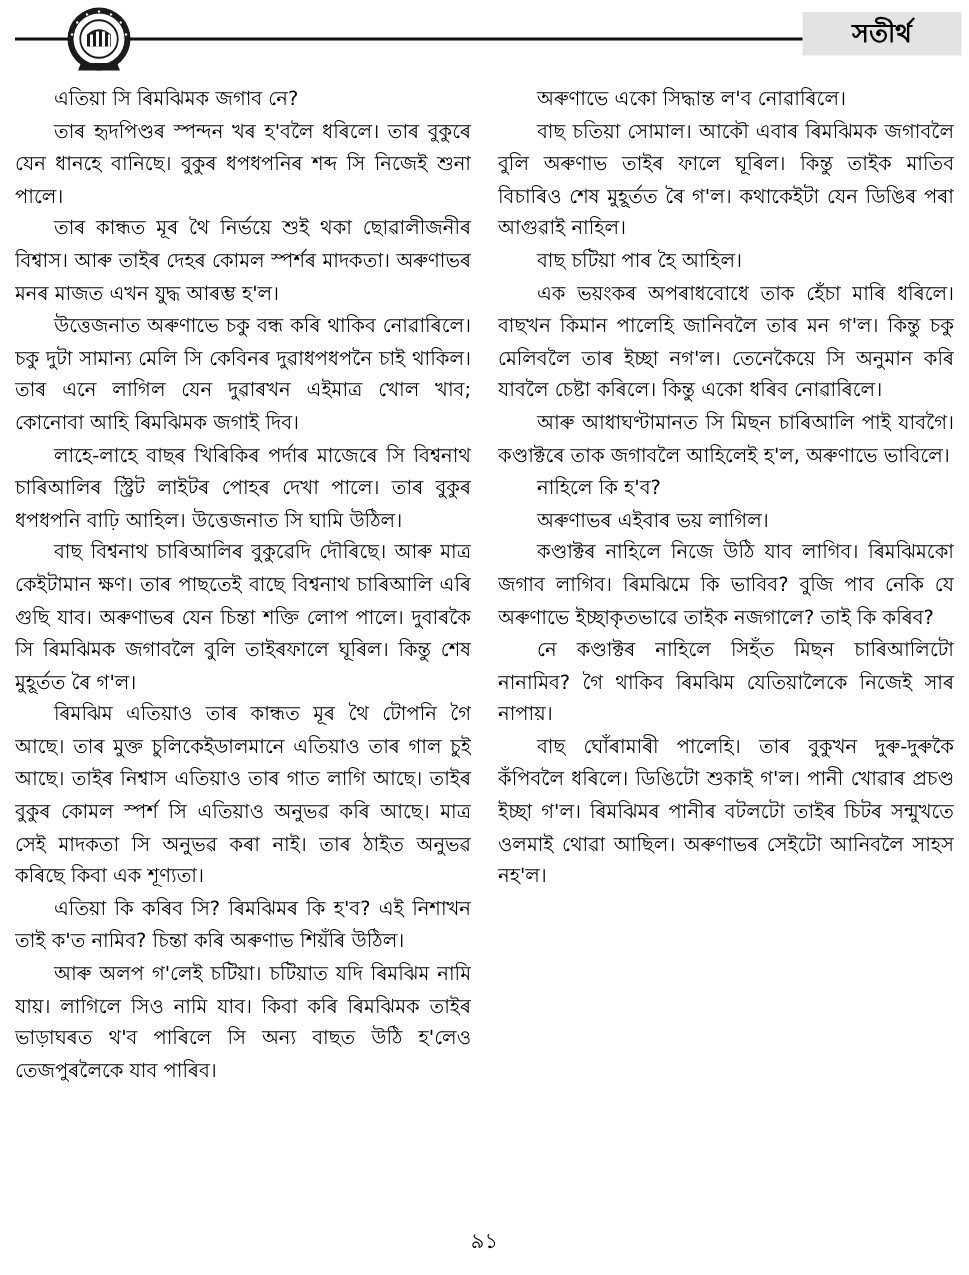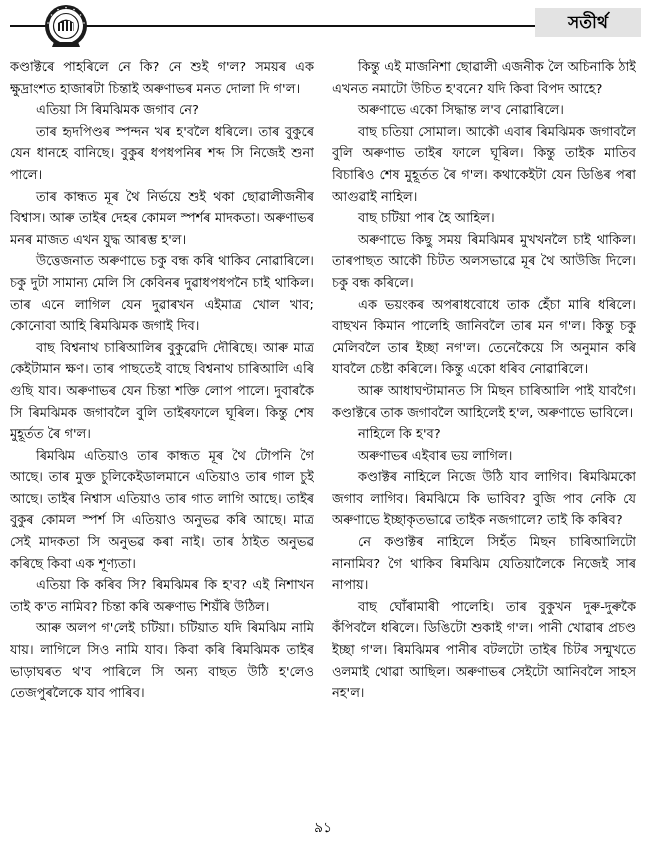--- a/index.html
+++ b/index.html
@@ -80,36 +80,34 @@
         <path d="M10 38 L34 38 L36 43 L8 43 Z" fill="#1b1b1b"></path>
       </svg>
     </div>
     <div class="title-box">
       <span>সতীৰ্থ</span>
     </div>
   </div>
 
   <div class="columns">
     <div class="col">
-        <p class="">কণ্ডাক্টৰে পাহৰিলে নে কি? নে শুই গ'ল? সময়ৰ এক ক্ষুদ্ৰাংশত হাজাৰটা চিন্তাই অৰুণাভৰ মনত দোলা দি গ'ল।</p>
         <p class="indent">এতিয়া সি ৰিমঝিমক জগাব নে?</p>
         <p class="indent">তাৰ হৃদপিণ্ডৰ স্পন্দন খৰ হ'বলৈ ধৰিলে। তাৰ বুকুৰে যেন ধানহে বানিছে। বুকুৰ ধপধপনিৰ শব্দ সি নিজেই শুনা পালে।</p>
         <p class="indent">তাৰ কান্ধত মূৰ থৈ নিৰ্ভয়ে শুই থকা ছোৱালীজনীৰ বিশ্বাস। আৰু তাইৰ দেহৰ কোমল স্পৰ্শৰ মাদকতা। অৰুণাভৰ মনৰ মাজত এখন যুদ্ধ আৰম্ভ হ'ল।</p>
         <p class="indent">উত্তেজনাত অৰুণাভে চকু বন্ধ কৰি থাকিব নোৱাৰিলে। চকু দুটা সামান্য মেলি সি কেবিনৰ দুৱাধপধপনৈ চাই থাকিল। তাৰ এনে লাগিল যেন দুৱাৰখন এইমাত্ৰ খোল খাব; কোনোবা আহি ৰিমঝিমক জগাই দিব।</p>
+        <p class="indent">লাহে-লাহে বাছৰ খিৰিকিৰ পৰ্দাৰ মাজেৰে সি বিশ্বনাথ চাৰিআলিৰ স্ট্ৰিট লাইটৰ পোহৰ দেখা পালে। তাৰ বুকুৰ ধপধপনি বাঢ়ি আহিল। উত্তেজনাত সি ঘামি উঠিল।</p>
         <p class="indent">বাছ বিশ্বনাথ চাৰিআলিৰ বুকুৱেদি দৌৰিছে। আৰু মাত্ৰ কেইটামান ক্ষণ। তাৰ পাছতেই বাছে বিশ্বনাথ চাৰিআলি এৰি গুছি যাব। অৰুণাভৰ যেন চিন্তা শক্তি লোপ পালে। দুবাৰকৈ সি ৰিমঝিমক জগাবলৈ বুলি তাইৰফালে ঘূৰিল। কিন্তু শেষ মুহূৰ্তত ৰৈ গ'ল।</p>
         <p class="indent">ৰিমঝিম এতিয়াও তাৰ কান্ধত মূৰ থৈ টোপনি গৈ আছে। তাৰ মুক্ত চুলিকেইডালমানে এতিয়াও তাৰ গাল চুই আছে। তাইৰ নিশ্বাস এতিয়াও তাৰ গাত লাগি আছে। তাইৰ বুকুৰ কোমল স্পৰ্শ সি এতিয়াও অনুভৱ কৰি আছে। মাত্ৰ সেই মাদকতা সি অনুভৱ কৰা নাই। তাৰ ঠাইত অনুভৱ কৰিছে কিবা এক শূণ্যতা।</p>
         <p class="indent">এতিয়া কি কৰিব সি? ৰিমঝিমৰ কি হ'ব? এই নিশাখন তাই ক'ত নামিব? চিন্তা কৰি অৰুণাভ শিয়ঁৰি উঠিল।</p>
         <p class="indent">আৰু অলপ গ'লেই চটিয়া। চটিয়াত যদি ৰিমঝিম নামি যায়। লাগিলে সিও নামি যাব। কিবা কৰি ৰিমঝিমক তাইৰ ভাড়াঘৰত থ'ব পাৰিলে সি অন্য বাছত উঠি হ'লেও তেজপুৰলৈকে যাব পাৰিব।</p>
       </div>
     <div class="col">
-        <p class="indent">কিন্তু এই মাজনিশা ছোৱালী এজনীক লৈ অচিনাকি ঠাই এখনত নমাটো উচিত হ'বনে? যদি কিবা বিপদ আহে?</p>
         <p class="indent">অৰুণাভে একো সিদ্ধান্ত ল'ব নোৱাৰিলে।</p>
         <p class="indent">বাছ চতিয়া সোমাল। আকৌ এবাৰ ৰিমঝিমক জগাবলৈ বুলি অৰুণাভ তাইৰ ফালে ঘূৰিল। কিন্তু তাইক মাতিব বিচাৰিও শেষ মুহূৰ্তত ৰৈ গ'ল। কথাকেইটা যেন ডিঙিৰ পৰা আগুৱাই নাহিল।</p>
         <p class="indent">বাছ চটিয়া পাৰ হৈ আহিল।</p>
-        <p class="indent">অৰুণাভে কিছু সময় ৰিমঝিমৰ মুখখনলৈ চাই থাকিল। তাৰপাছত আকৌ চিটত অলসভাৱে মূৰ থৈ আউজি দিলে। চকু বন্ধ কৰিলে।</p>
         <p class="indent">এক ভয়ংকৰ অপৰাধবোধে তাক হেঁচা মাৰি ধৰিলে। বাছখন কিমান পালেহি জানিবলৈ তাৰ মন গ'ল। কিন্তু চকু মেলিবলৈ তাৰ ইচ্ছা নগ'ল। তেনেকৈয়ে সি অনুমান কৰি যাবলৈ চেষ্টা কৰিলে। কিন্তু একো ধৰিব নোৱাৰিলে।</p>
         <p class="indent">আৰু আধাঘণ্টামানত সি মিছন চাৰিআলি পাই যাবগৈ। কণ্ডাক্টৰে তাক জগাবলৈ আহিলেই হ'ল, অৰুণাভে ভাবিলে।</p>
         <p class="indent">নাহিলে কি হ'ব?</p>
         <p class="indent">অৰুণাভৰ এইবাৰ ভয় লাগিল।</p>
         <p class="indent">কণ্ডাক্টৰ নাহিলে নিজে উঠি যাব লাগিব। ৰিমঝিমকো জগাব লাগিব। ৰিমঝিমে কি ভাবিব? বুজি পাব নেকি যে অৰুণাভে ইচ্ছাকৃতভাৱে তাইক নজগালে? তাই কি কৰিব?</p>
         <p class="indent">নে কণ্ডাক্টৰ নাহিলে সিহঁত মিছন চাৰিআলিটো নানামিব? গৈ থাকিব ৰিমঝিম যেতিয়ালৈকে নিজেই সাৰ নাপায়।</p>
         <p class="indent">বাছ ঘোঁৰামাৰী পালেহি। তাৰ বুকুখন দুৰু-দুৰুকৈ কঁপিবলৈ ধৰিলে। ডিঙিটো শুকাই গ'ল। পানী খোৱাৰ প্ৰচণ্ড ইচ্ছা গ'ল। ৰিমঝিমৰ পানীৰ বটলটো তাইৰ চিটৰ সন্মুখতে ওলমাই থোৱা আছিল। অৰুণাভৰ সেইটো আনিবলৈ সাহস নহ'ল।</p>
       </div>
   </div>
 

